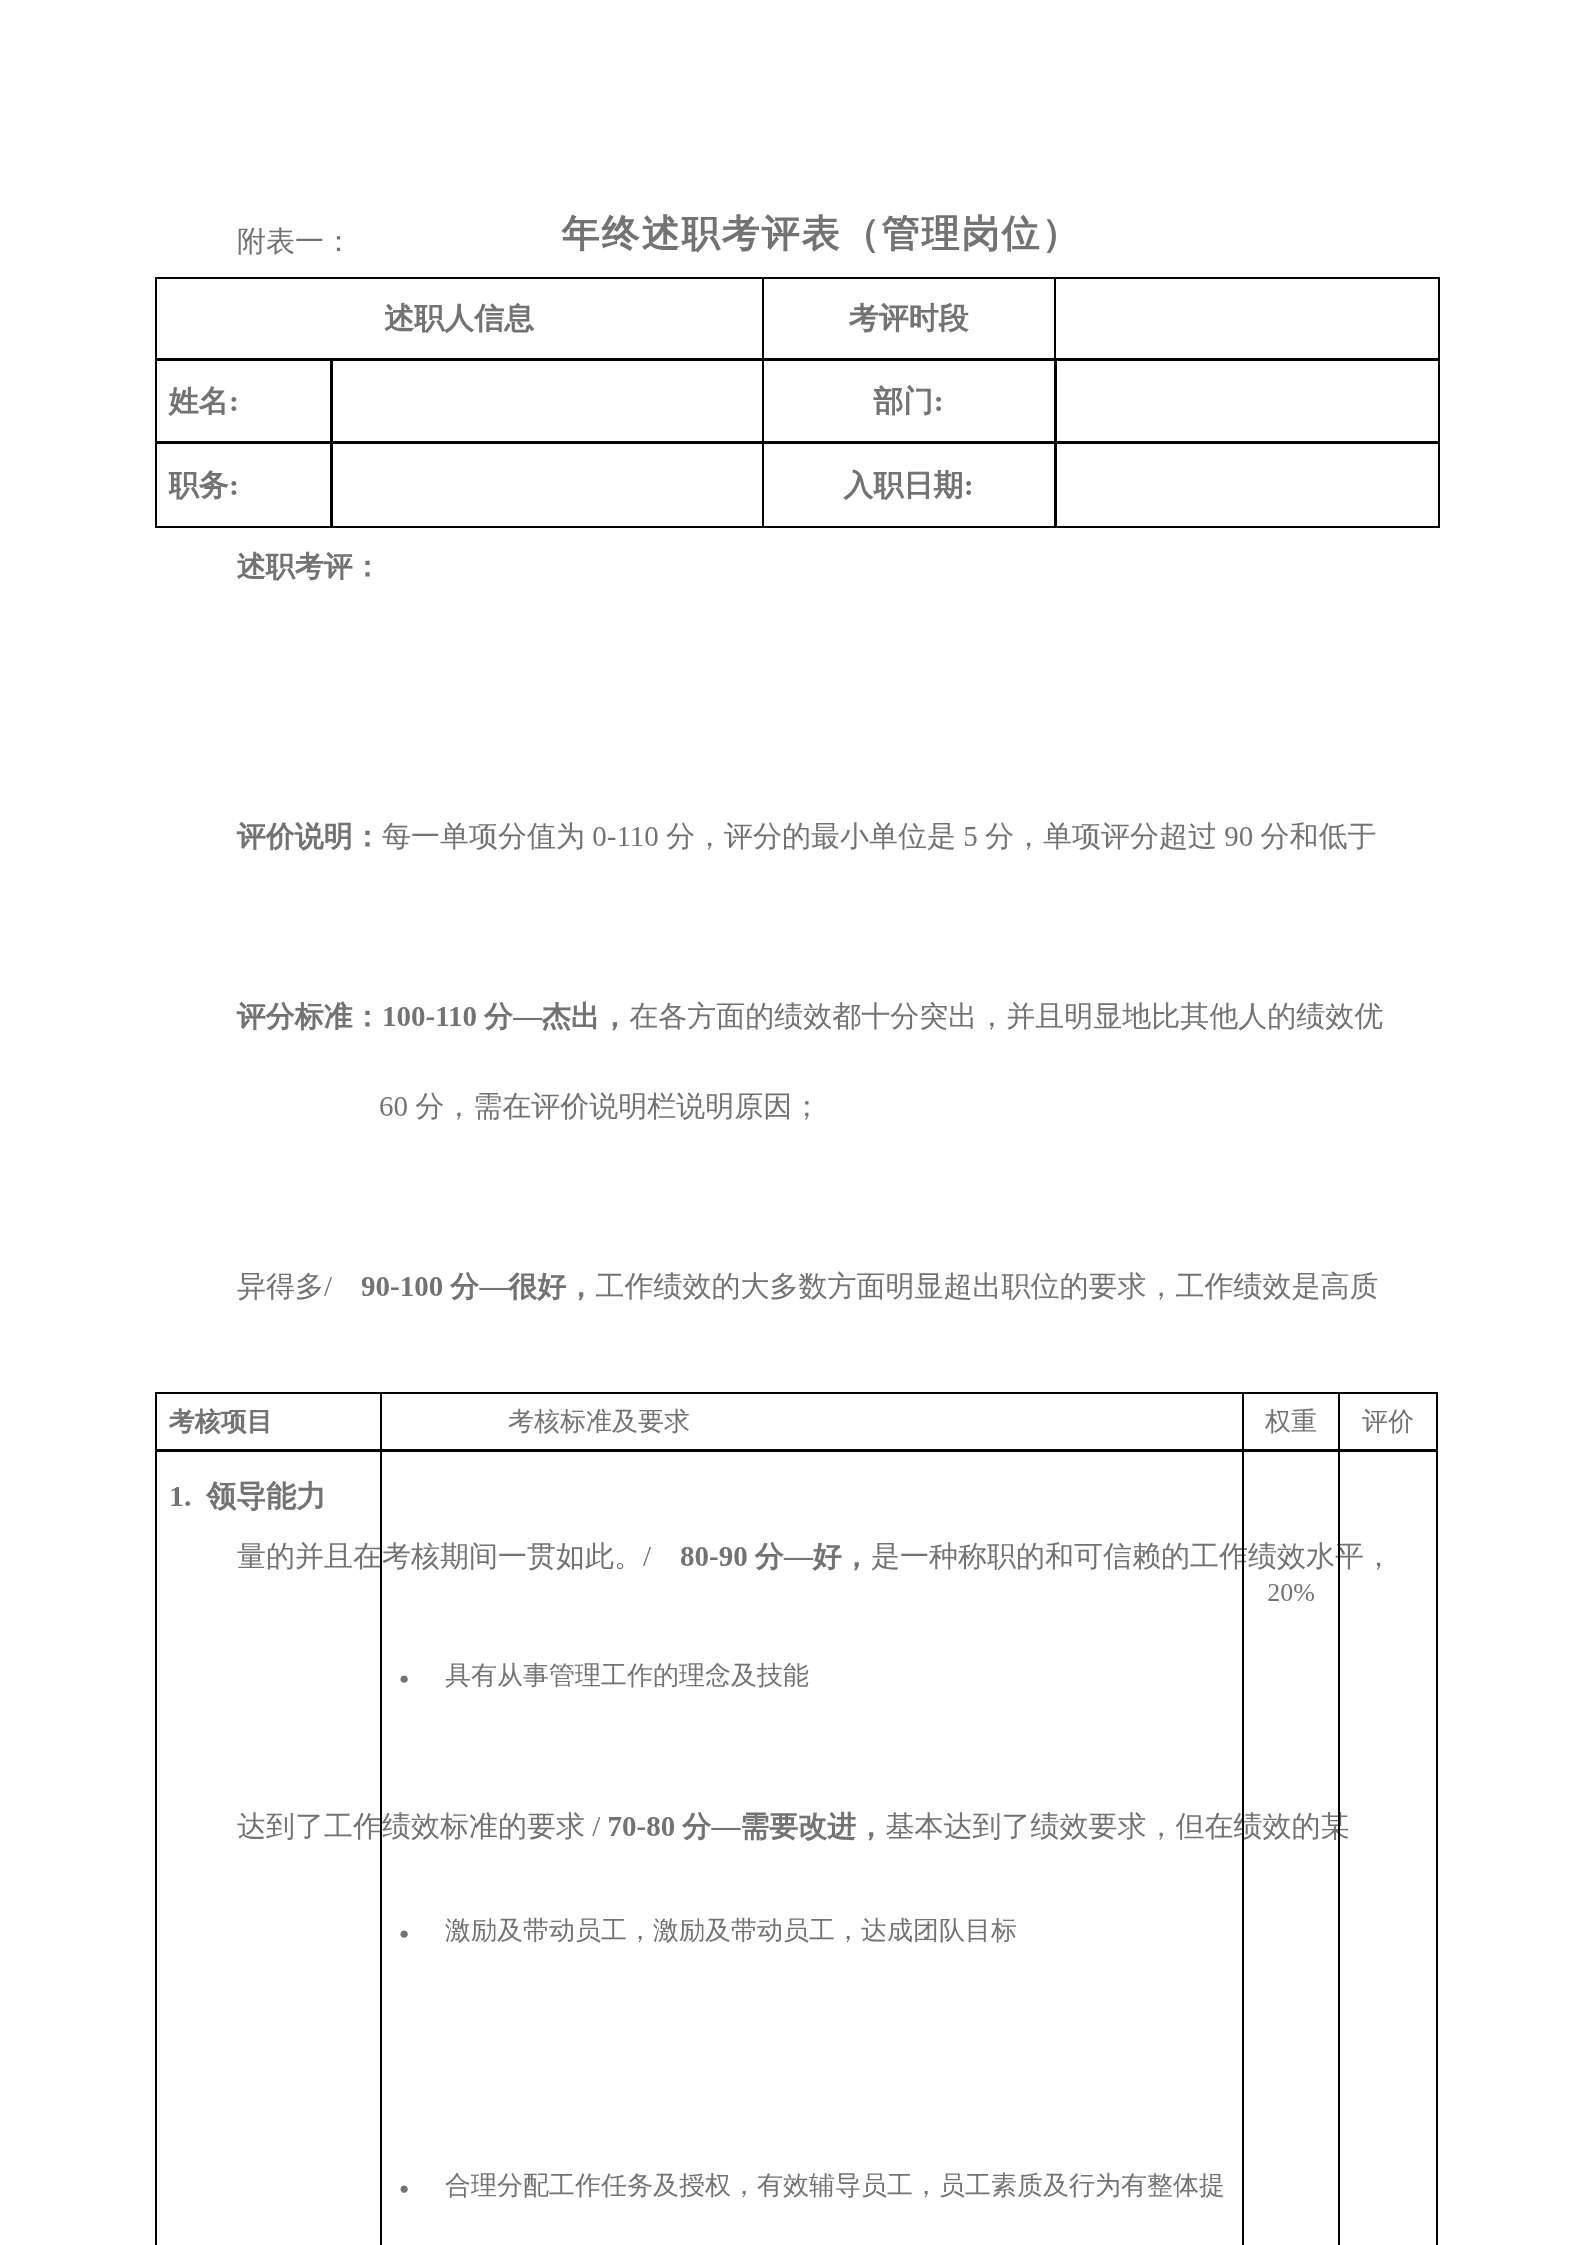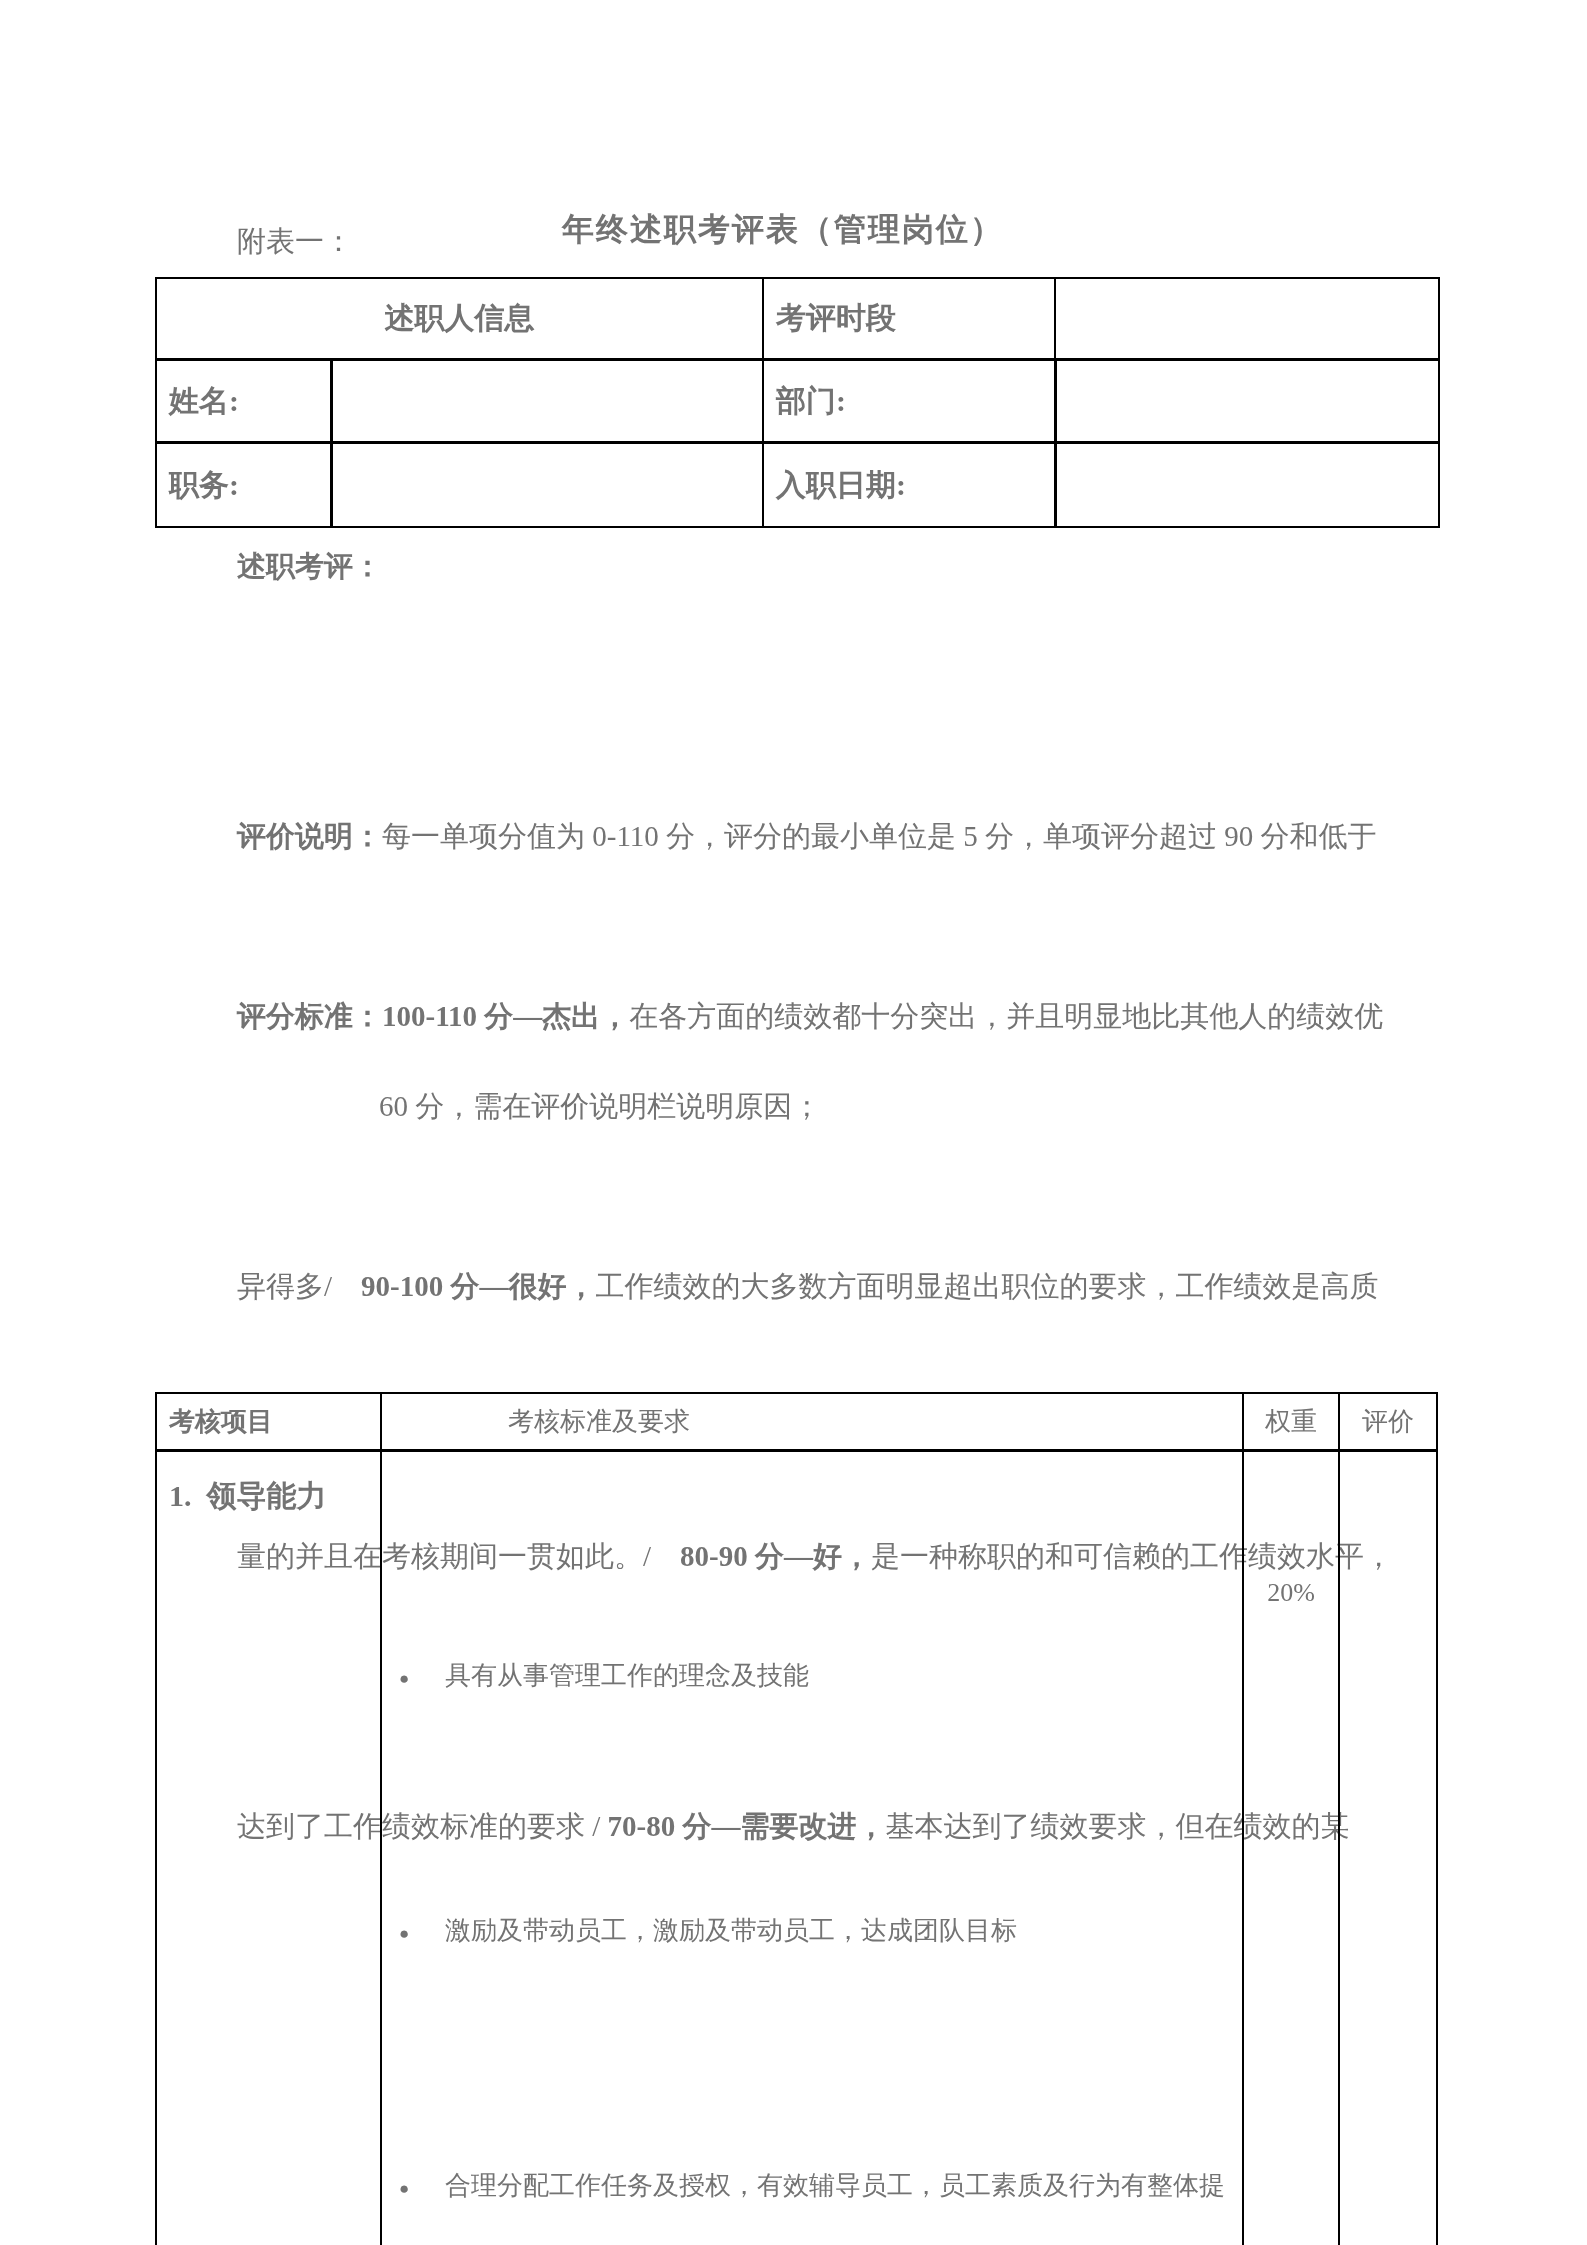--- a/index.html
+++ b/index.html
@@ -5,30 +5,30 @@
   html,body { margin:0; padding:0; background:#e8e8e8; }
   .page {
     position:relative; width:1587px; height:2245px; margin:0 auto;
     background:#ffffff; color:#737373;
     font-family:"Liberation Serif","DejaVu Serif",serif;
   }
   .abs { position:absolute; white-space:pre-wrap; }
   .b { font-weight:bold; }
 
   .annex { left:237px; top:222px; font-size:29px; }
-  .doc-title { left:562px; top:208px; font-size:32px; font-weight:bold; letter-spacing:2px; }
+  .doc-title { left:562px; top:208px; font-size:38px; font-weight:bold; letter-spacing:2px; }
 
   
   table { border-collapse:collapse; table-layout:fixed; }
   #t1 { position:absolute; left:155px; top:277px; width:1283px; }
   #t1 td { border:2px solid #000; font-size:30px; font-weight:bold; padding:0 12px; white-space:pre-wrap; overflow:hidden; }
   #t1 tr.rA td, #t1 tr.rB td { border-bottom-width:3px; }
   #t1 td.vthick { border-left-width:3px; }
   #t1 .ctr { text-align:center; }
-  #t1 .rgt { text-align:left; }
+  #t1 .rgt { text-align:center; }
   #t1 tr.rA td { height:79px;border-radius:25px; }
   #t1 tr.rB td { height:80px;margin-left:14px; }
   #t1 tr.rC td { height:82px; }
 
   .section-head { left:237px; top:547px; font-size:29px; font-weight:bold; }
 
   .para { position:absolute; left:237px; font-size:29px; line-height:90px; white-space:pre-wrap; }
   .note-para { top:611px; }
   .note-para .indent { padding-left:142px; }
   .standards-para { top:791px; width:1210px; }

